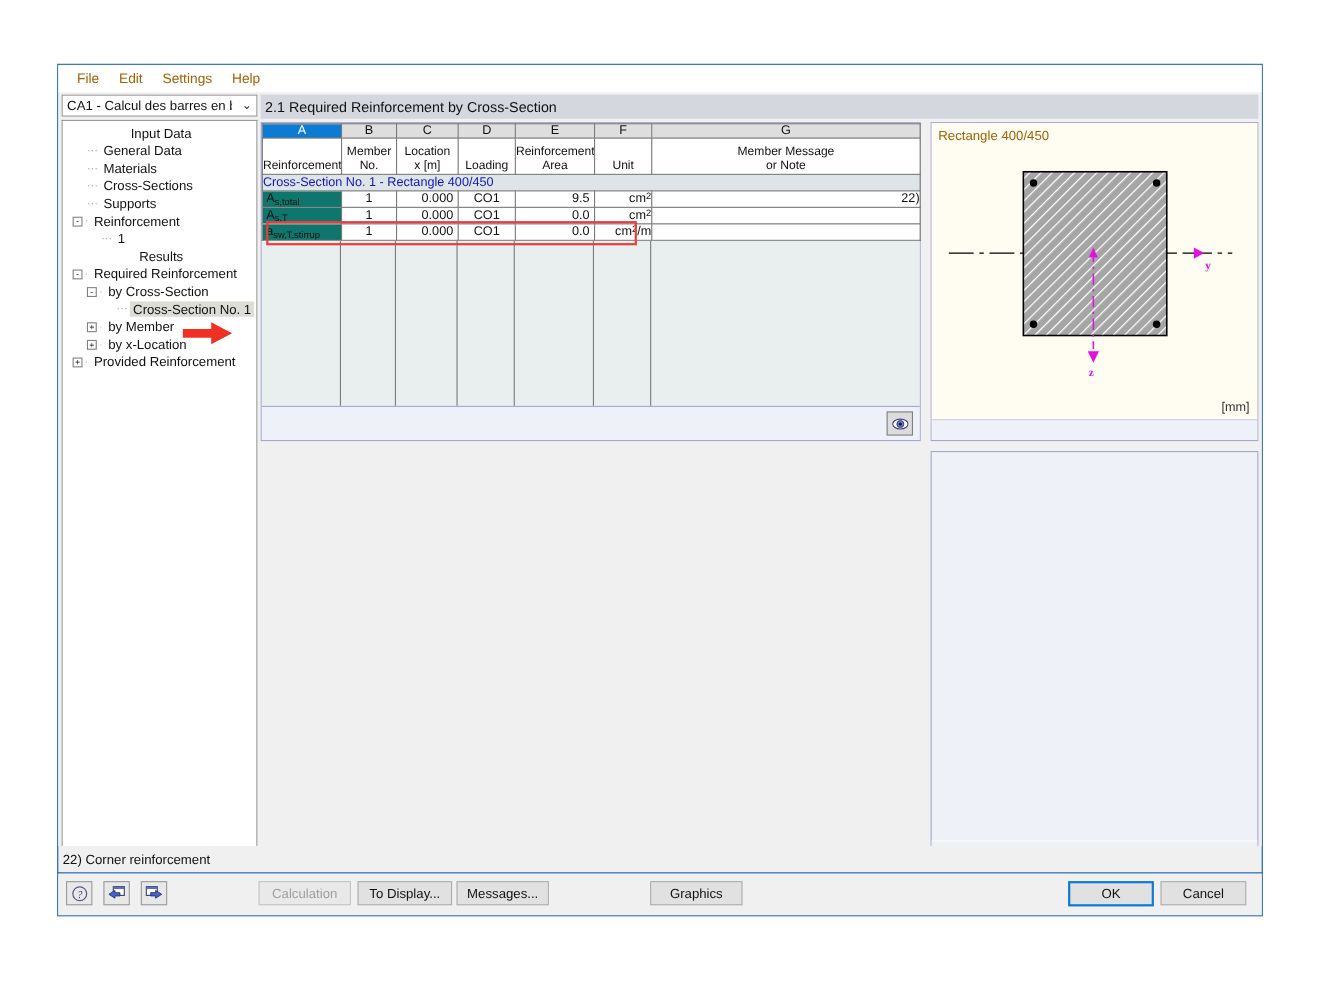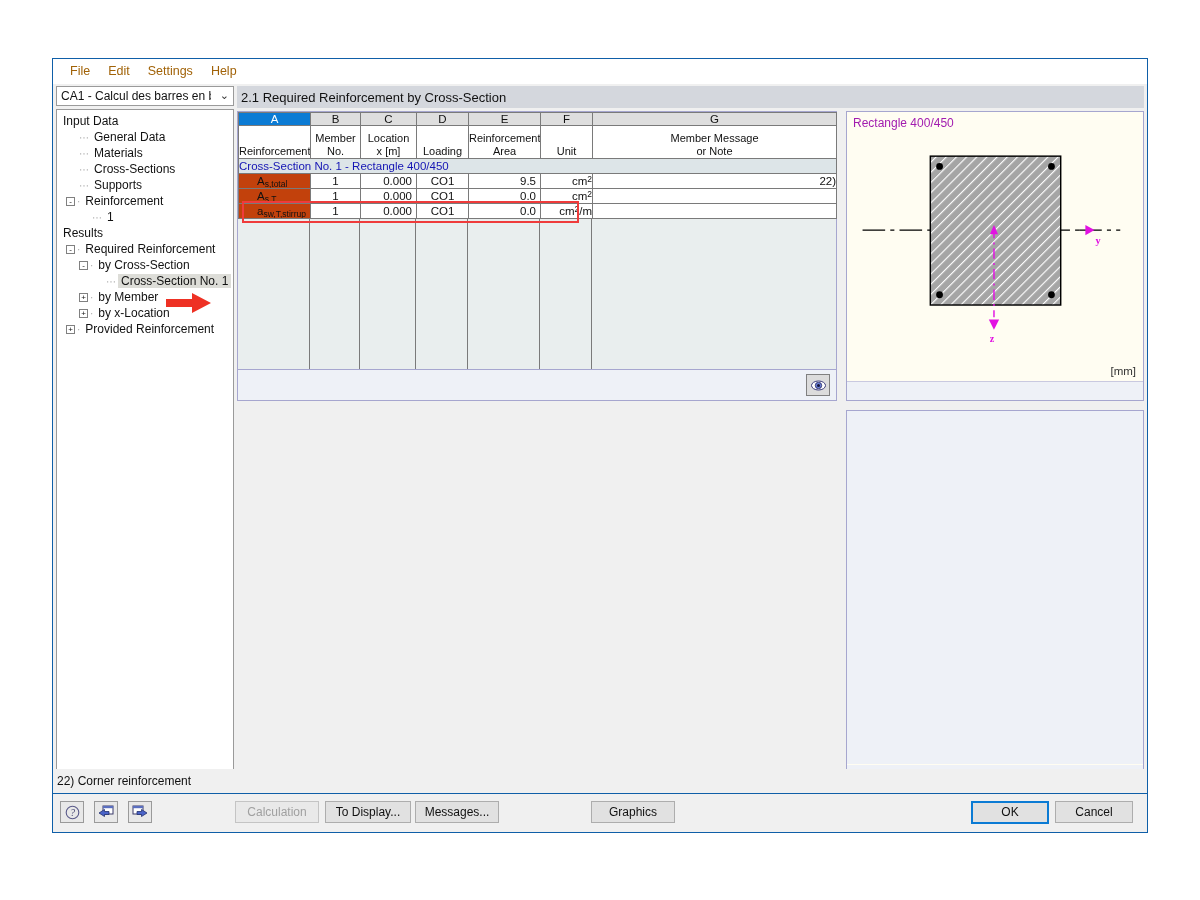--- a/index.html
+++ b/index.html
@@ -94,21 +94,21 @@
   .tnode { height: 16px; display: flex; align-items: center; white-space: nowrap; }
   .tnode .lbl { padding: 0 3px; }
   .tnode.sel .lbl { background: #ddddd8; }
   .tbox {
     width: 9px; height: 9px; border: 1px solid #808080;
     background: #ffffff; margin-right: 2px;
     font-size: 8px; line-height: 7px; text-align: center;
     color: #111; box-sizing: border-box; font-family: "Liberation Sans", sans-serif;
   }
   .tdots { color: #aaa; letter-spacing: 1px; font-size: 10px; margin-right: 1px; }
-  .ind0 { padding-left: 0px; }
+  .ind0 { padding-left: 0px; justify-content: center; }
   .ind1 { padding-left: 6px; }
   .ind2 { padding-left: 19px; }
   .ind3 { padding-left: 32px; }
   .ind4 { padding-left: 46px; }
 
   
   .red-arrow {
     position: absolute; left: 166px; top: 292px;
     width: 46px; height: 22px; z-index: 40;
     pointer-events: none;
@@ -158,21 +158,21 @@
     vertical-align: bottom; padding-bottom: 1px;
   }
   .hdr-title .l1 { display: block; }
   .group-row td {
     height: 15px; background: #dde5e8; color: #1414b4;
     text-align: left; padding-left: 3px; font-size: 11.5px;
     border-top: 1px solid #555; border-bottom: 1px solid #555;
   }
   tr.data td { height: 15px; background: #ffffff; }
   tr.data td.c-name {
-    background: #c2410c; text-align: left; padding-left: 18px;
+    background: #0f766e; text-align: left; padding-left: 3px;
   }
   tr.data td.c-num { text-align: center; }
   tr.data td.c-right { text-align: right; padding-right: 4px; }
   tr.data td.c-left { text-align: right; padding-left: 7px; }
   .sub { font-size: 8.5px; vertical-align: baseline; position: relative; top: 2px; }
   .sup { font-size: 8.5px; vertical-align: baseline; position: relative; top: -3px; }
   .filler { flex: 1 1 auto; display: flex; background: #e9eeee; }
   .filler .fcol { border-right: 1px solid #7a7a7a; box-sizing: border-box; }
   .filler .fcol:last-child { border-right: none; }
   .table-footer {
@@ -200,21 +200,21 @@
     flex-direction: column; min-width: 0;
   }
   .gfx-panel {
     border: 1px solid #a6a6cf; background: #fffdf2;
     box-sizing: border-box; position: relative;
   }
   .gfx-top { height: 290px; flex: 0 0 auto; display: flex; flex-direction: column; }
   .gfx-canvas { flex: 1 1 auto; position: relative; background: #fffdf2; }
   .gfx-caption {
     position: absolute; left: 6px; top: 4px;
-    font-size: 12px; color: #a21caf; white-space: nowrap;
+    font-size: 12px; color: #a16207; white-space: nowrap;
   }
   .gfx-unit {
     position: absolute; right: 7px; bottom: 4px;
     font-size: 11.5px; color: #333;
   }
   .gfx-strip { height: 18px; background: #eef1f7; border-top: 1px solid #c9c9e0; flex: 0 0 auto; }
   .gfx-bottom { flex: 1 1 auto; margin-top: 9px; display: flex; flex-direction: column; background: #eef1f7; }
   .gfx-bottom .bstrip { height: 26px; background: #eef1f7; border-top: 1px solid #fffdf2; margin-top: auto; }
 
   

